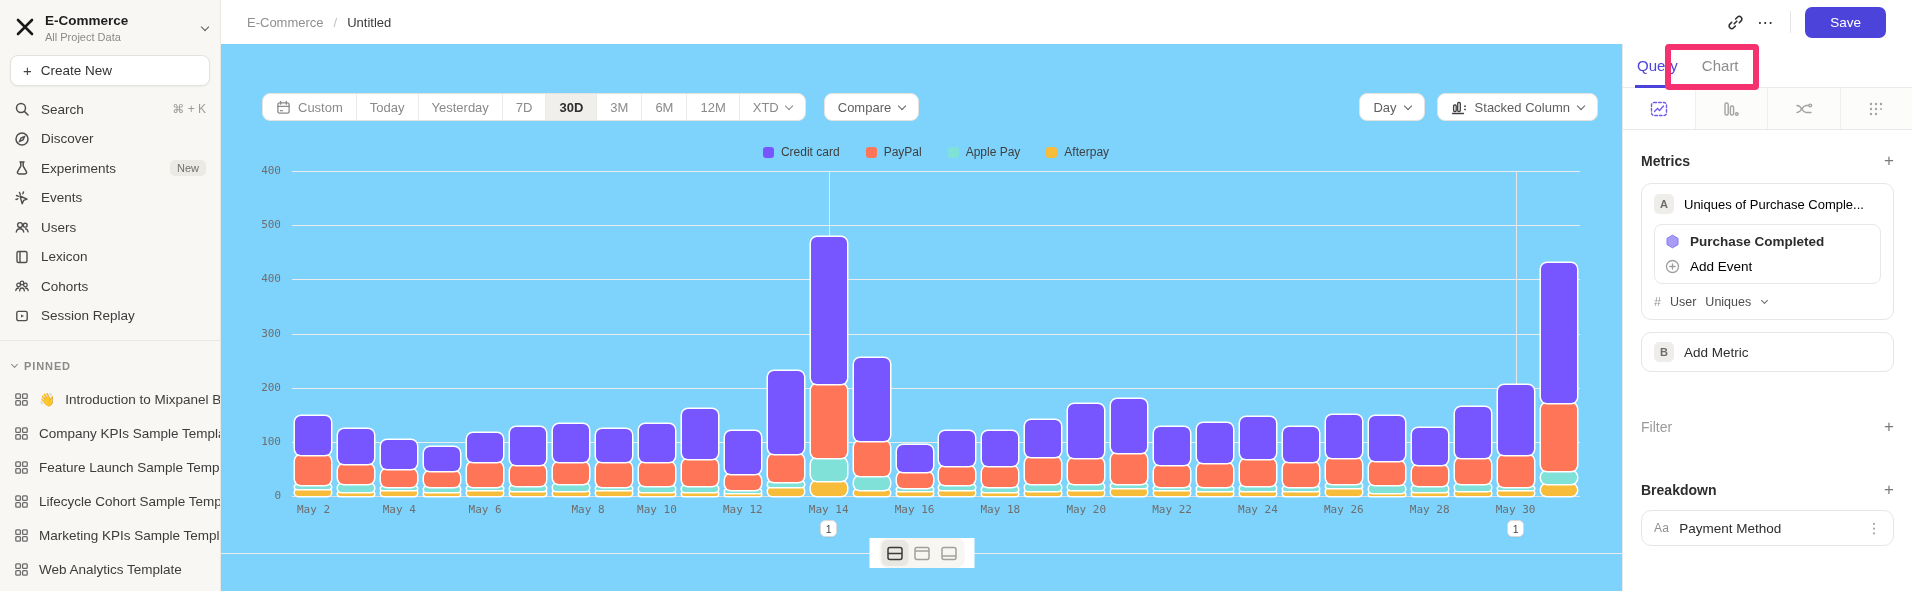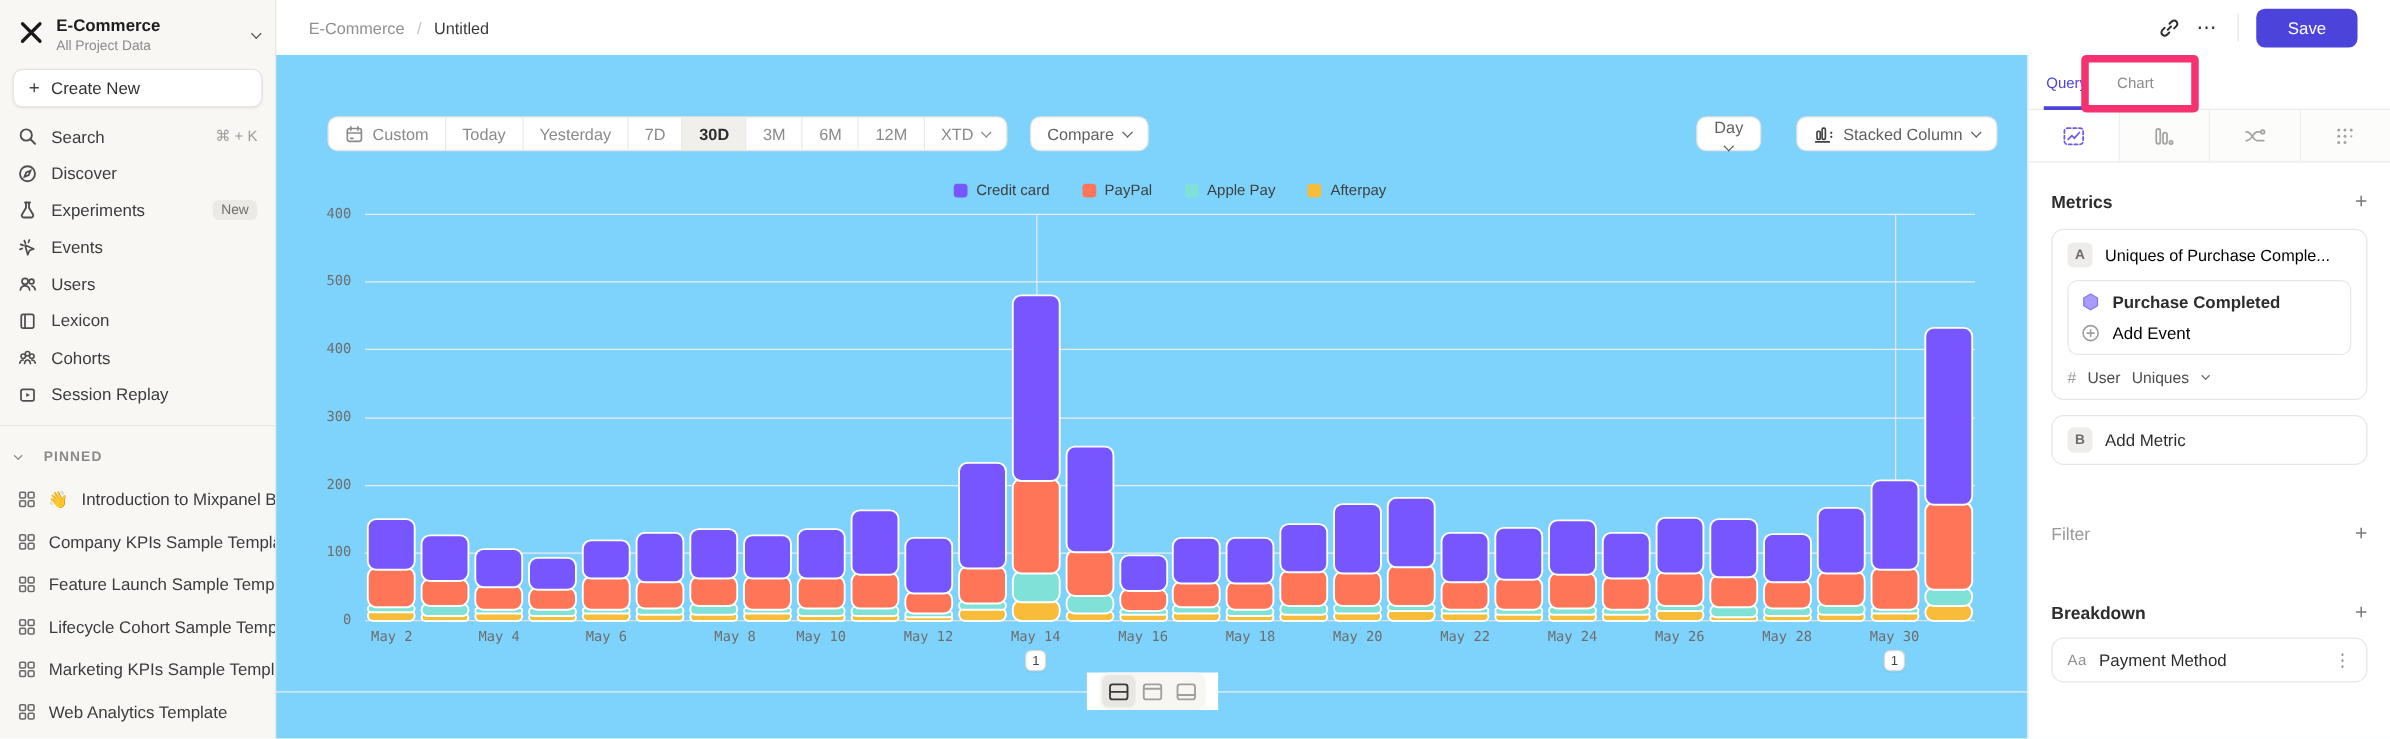--- a/index.html
+++ b/index.html
@@ -19,21 +19,21 @@
                 background:#fff; border:1px solid #e4e2dc; border-radius:8px; padding:0 12px;
                 font-size:13.5px; color:#333; box-shadow:0 1px 2px rgba(0,0,0,.05); cursor:pointer; }
   .plus-glyph { font-size:15px; color:#444; }
   .sb-item { display:flex; align-items:center; gap:11px; height:29.5px; padding:0 14px;
              font-size:13.5px; color:#3c3c3c; cursor:pointer; }
   .sb-item svg { flex:0 0 auto; color:#4f4f4f; }
   .shortcut { margin-left:auto; font-size:12px; color:#9b9b9b; }
   .badge-new { margin-left:auto; font-size:11px; color:#6f6f6f; background:#eceae4;
                border-radius:5px; padding:2px 7px; }
   .sb-divider { height:1px; background:#e9e7e2; margin:10px 0; }
-  .sb-section { display:flex; align-items:center; gap:18px; padding:9px 14px 10px 12px;
+  .sb-section { display:flex; align-items:center; gap:7px; padding:9px 14px 10px 12px;
                 font-size:11px; font-weight:bold; letter-spacing:.9px; color:#8a8a8a; }
   .sb-section .chev { width:5px; height:5px; color:#8a8a8a; }
   .sb-pin { display:flex; align-items:center; gap:10px; height:34px; padding:0 0 0 14px;
             font-size:13.5px; color:#3c3c3c; white-space:nowrap; overflow:hidden; cursor:pointer; }
   .sb-pin svg { flex:0 0 auto; color:#6b6b6b; }
   .emoji { font-size:13px; }
 
   
   .header { position:absolute; left:221px; top:0; width:1691px; height:44px;
             display:flex; align-items:center; padding:0 26px; }
@@ -87,21 +87,21 @@
   .switcher { display:flex; background:#f7f6f3; border-radius:8px; padding:2px; }
   .sw-cell { width:27px; height:26px; display:flex; align-items:center; justify-content:center;
              border-radius:6px; color:#a3a09b; cursor:pointer; }
   .sw-cell.active { background:#e9e7e2; color:#3a3a3a; }
 
   
   .rpanel { position:absolute; left:1622px; top:44px; width:290px; height:547px;
             background:#fff; border-left:1px solid #e8e8e8; }
   .rp-tabs { position:relative; height:44px; display:flex; align-items:stretch; gap:24px;
              padding:0 14px; border-bottom:1px solid #ebebeb; }
-  .tab { display:flex; align-items:center; font-size:12px; cursor:pointer; position:relative; }
+  .tab { display:flex; align-items:center; font-size:15px; cursor:pointer; position:relative; }
   .tab-query { color:#4C43DB; }
   .tab-query::after { content:''; position:absolute; left:-2px; right:-2px; bottom:-1px;
                       height:3px; background:#4C43DB; }
   .tab-chart { color:#8c8c8c; }
   .pink-box { position:absolute; left:42px; top:0; width:94px; height:46px;
               border:6px solid #F5316F; border-radius:4px; z-index:6; pointer-events:none; }
   .icon-tabs { display:flex; height:42px; border-bottom:1px solid #e8e8e8; }
   .it-cell { flex:1; display:flex; align-items:center; justify-content:center;
              border-right:1px solid #efefef; color:#a3a3a3; cursor:pointer; background:#fcfcfb; }
   .it-cell:last-child { border-right:none; }
@@ -320,21 +320,21 @@
         <span class="range-cell">
           <span>XTD</span>
           <span class="chev"></span>
         </span>
       </div>
       <span class="btn compare">
         <span>Compare</span>
         <span class="chev"></span>
       </span>
       <span class="tb-spacer"></span>
-      <span class="btn" style="margin-right:28px;flex-direction:column;">
+      <span class="btn" style="margin-right:12px;">
         <span>Day</span>
         <span class="chev"></span>
       </span>
       <span class="btn">
         <svg width="16" height="15" viewBox="0 0 16 15" fill="none" stroke="#3f3f3f" stroke-width="1.3" stroke-linecap="round">
             <path d="M1.5 13.5h11"></path>
             <rect x="2.6" y="5" width="2.6" height="6.5" rx="1"></rect>
             <rect x="6.7" y="2.5" width="2.6" height="9" rx="1"></rect>
             <circle cx="14" cy="6.2" r="0.9" fill="#3f3f3f" stroke="none"></circle>
             <circle cx="14" cy="9.4" r="0.9" fill="#3f3f3f" stroke="none"></circle>

